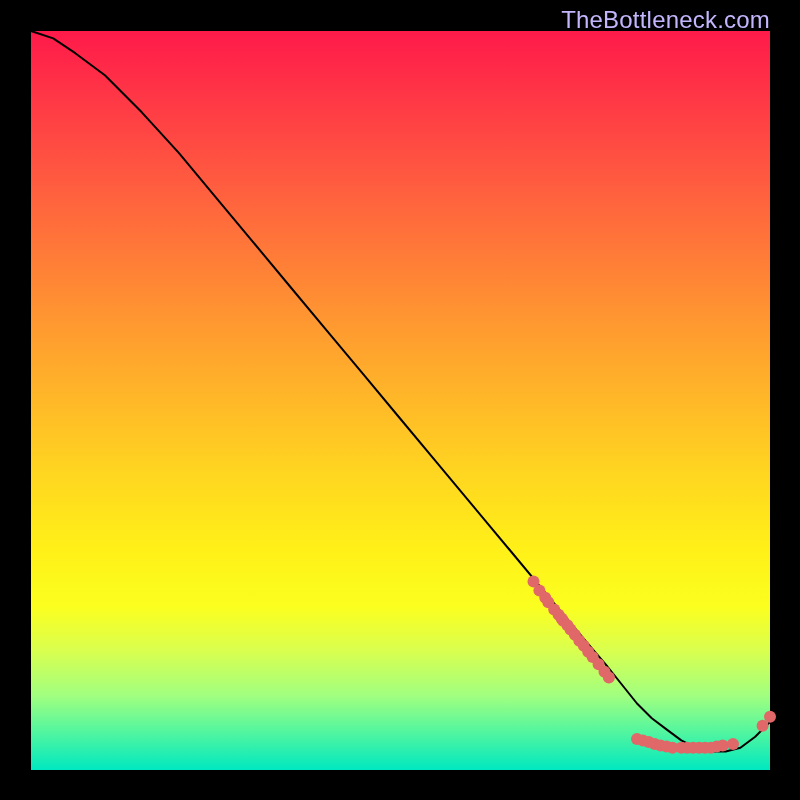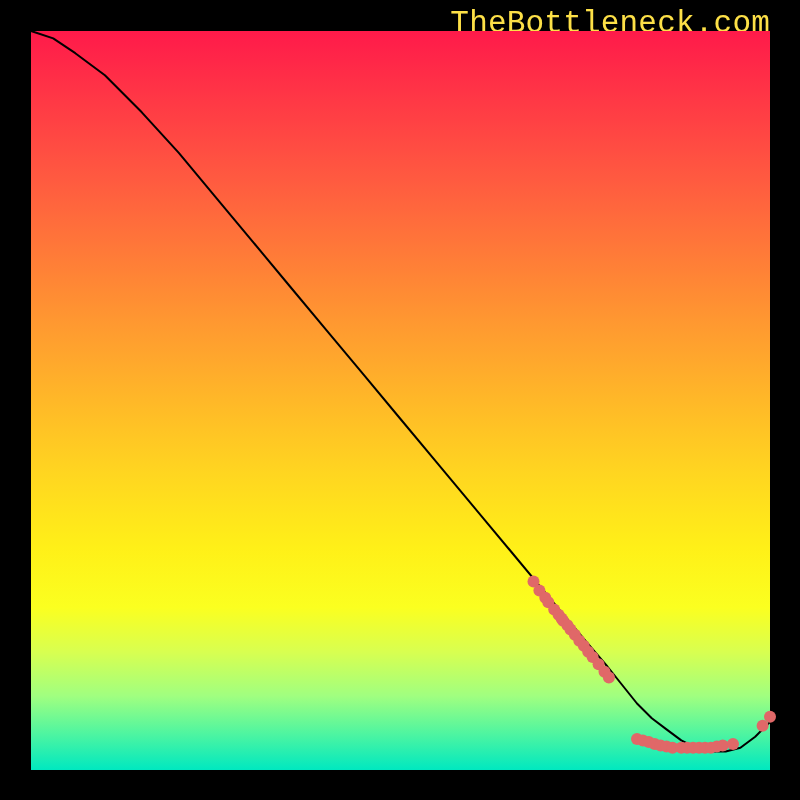--- a/index.html
+++ b/index.html
@@ -34,23 +34,23 @@
       #d8ff50 84%,
       #a0ff80 90%,
       #50f5a0 95%,
       #00e8c0 100%
     );
   }
   .watermark {
     position: absolute;
     top: 6px;
     right: 30px;
-    font-family: Liberation Mono, monospace;
-    font-size: 31px;
-    color: #fde047;
+    font-family: Liberation Sans, sans-serif;
+    font-size: 24px;
+    color: #c4b5fd;
     letter-spacing: 0.2px;
   }
   svg.overlay {
     position: absolute;
     left: 31px;
     top: 31px;
     width: 739px;
     height: 739px;
     overflow: visible;
   }

